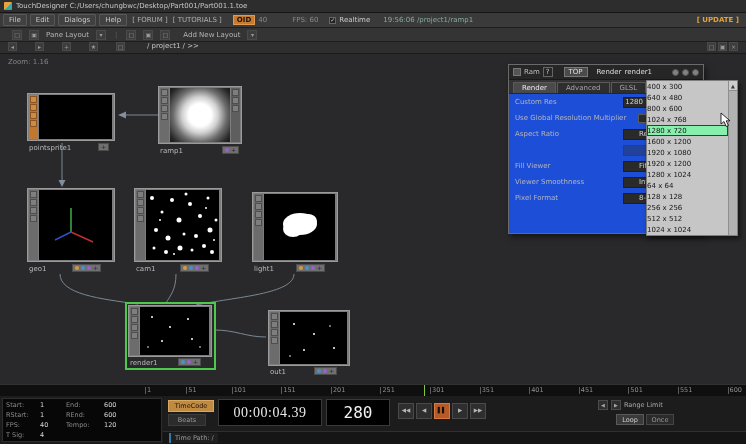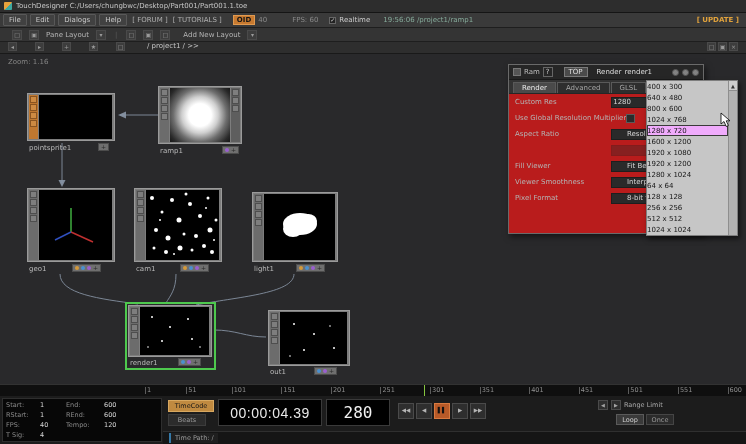--- a/index.html
+++ b/index.html
@@ -37,65 +37,65 @@
   .nviewer{position:absolute;left:11px;top:1px;bottom:1px;right:2px;background:#000;overflow:hidden}
   .nviewer.has-right{right:11px}
   .ramp-grad{width:100%;height:100%;background:radial-gradient(circle at 50% 50%,#ffffff 0 28%,#cfcfcf 45%,#6e6e6e 66%,#2a2a2a 88%,#161616 100%)}
   .nlabel{position:absolute;font-size:7px;color:#b9b9b9;z-index:3}
   .nflags{position:absolute;display:flex;align-items:center;gap:2px;z-index:3;background:#6f6f6f;border:1px solid #4c4c4c;padding:0 2px;height:8px}
   .dot{width:4px;height:4px;border-radius:50%}
   .flag-plus{font-size:6px;color:#2a2a2a;line-height:1}
   .sel-ring{position:absolute;border:2px solid #4ec94e;z-index:2}
 
   
-  .pdialog{position:absolute;left:508px;top:64px;width:196px;height:170px;background:#b91c1c;border:1px solid #6a6a6a;box-shadow:2px 3px 6px rgba(0,0,0,.5);z-index:5;font-size:7px}
+  .pdialog{position:absolute;left:508px;top:64px;width:196px;height:170px;background:#1d4ed8;border:1px solid #6a6a6a;box-shadow:2px 3px 6px rgba(0,0,0,.5);z-index:5;font-size:7px}
   .phead{height:15px;background:#262626;border-bottom:1px solid #191919;display:flex;align-items:center;gap:3px;padding:0 4px;color:#bdbdbd}
   .phead .sq{width:8px;height:8px;background:#555;border:1px solid #777}
   .phead .hq{border:1px solid #666;padding:0 2px;color:#ccc}
   .fam-badge{background:#4a4a4a;border:1px solid #7a7a7a;color:#e2e2e2;padding:0 4px;margin-left:8px}
   .phead .circ{width:7px;height:7px;border-radius:50%;background:#828282;border:1px solid #555}
   .phead .right-icons{margin-left:auto;display:flex;gap:3px}
   .ptabs{height:14px;background:#333;border-bottom:1px solid #262626;display:flex;align-items:flex-end;padding:0 4px;gap:1px}
   .ptab{border:1px solid #5a5a5a;border-bottom:none;background:#2e2e2e;color:#a5a5a5;padding:1px 8px}
   .ptab.active{background:#4a4a4a;color:#eaeaea}
-  .prow{height:16px;display:flex;align-items:center;padding:0 6px;gap:0}
+  .prow{height:16px;display:flex;align-items:center;padding:0 6px;gap:12px}
   .plabel{flex:0 0 96px;color:#b5b5b5;white-space:nowrap}
   .plabel.wide{flex-basis:auto}
   .pfield{background:#2a2a2a;border:1px solid #1e1e1e;color:#d6d6d6;height:11px;display:inline-flex;align-items:center;padding:0 15px;white-space:nowrap}
   .pfield.num{width:36px;justify-content:flex-end}
   .pcheck{width:9px;height:9px;background:#2a2a2a;border:1px solid #5a5a5a}
   .pmenu-btn{margin-left:auto;width:11px;height:11px;border:1px solid #5a5a5a;background:#343434;color:#bbb;display:inline-flex;align-items:center;justify-content:center;font-size:6px}
   .prow.dim{opacity:.35}
 
   
   .res-menu{position:absolute;left:646px;top:80px;width:92px;background:#c6c6c6;border:1px solid #7e7e7e;box-shadow:2px 3px 5px rgba(0,0,0,.55);z-index:6;font-size:7px;color:#161616}
   .res-opts{margin-right:9px}
   .res-opt{height:11px;display:flex;align-items:center;white-space:nowrap}
-  .res-opt.sel{background:#f0abfc;outline:1px solid #3a3a3a;outline-offset:-1px}
+  .res-opt.sel{background:#86efac;outline:1px solid #3a3a3a;outline-offset:-1px}
   .res-scroll{position:absolute;right:0;top:0;bottom:0;width:9px;background:#b2b2b2;border-left:1px solid #8e8e8e}
   .res-up{height:10px;background:#cdcdcd;border-bottom:1px solid #8e8e8e;display:flex;align-items:center;justify-content:center;font-size:5px;color:#333}
 
   
   .cursor{position:absolute;left:720px;top:112px;z-index:9;pointer-events:none}
 
   
   .ruler{position:absolute;left:0;top:384px;width:746px;height:12px;background:#0f0f0f;border-top:1px solid #323232;z-index:4}
   .ruler-ticks{position:absolute;left:145px;right:4px;top:0;bottom:0;display:flex;justify-content:space-between;align-items:center}
   .tick{border-left:1px solid #5c5c5c;padding-left:1px;font-size:6.5px;color:#8f8f8f;line-height:1}
   .playhead{position:absolute;left:424px;top:0;width:1px;height:12px;background:#86c540}
   .transport{position:absolute;left:0;top:396px;width:746px;height:48px;background:#1c1c1c;z-index:4}
   .tinfo{position:absolute;left:2px;top:2px;width:160px;height:44px;background:#070707;border:1px solid #2e2e2e;padding:2px 3px;display:flex;flex-direction:column;justify-content:space-between;font-size:6.5px}
   .tinfo-row{display:flex}
   .tinfo-row .tl{width:34px;color:#8a8a8a}
   .tinfo-row .tv{width:26px;color:#dadada}
   .tinfo-row .tl2{width:38px;color:#8a8a8a}
   .tinfo-row .tv2{flex:1;color:#dadada}
   .tc-btn{position:absolute;left:168px;top:4px;width:46px;height:12px;background:#c08a40;border:1px solid #d8a860;color:#161616;font-size:6.5px;display:flex;align-items:center;justify-content:center}
   .beats-btn{position:absolute;left:168px;top:18px;width:38px;height:12px;background:#2c2c2c;border:1px solid #3c3c3c;color:#9a9a9a;font-size:6.5px;display:flex;align-items:center;justify-content:center}
-  .clock-box{position:absolute;left:218px;top:3px;width:104px;height:27px;background:#000;border:1px solid #3a3a3a;display:flex;align-items:center;justify-content:center;font-family:Liberation Sans, sans-serif;font-size:14px;color:#e9e9e9;letter-spacing:.5px}
+  .clock-box{position:absolute;left:218px;top:3px;width:104px;height:27px;background:#000;border:1px solid #3a3a3a;display:flex;align-items:center;justify-content:center;font-family:Liberation Serif, serif;font-size:14px;color:#e9e9e9;letter-spacing:.5px}
   .frame-box{position:absolute;left:326px;top:3px;width:64px;height:27px;background:#000;border:1px solid #3a3a3a;display:flex;align-items:center;justify-content:center;font-family:"DejaVu Sans Mono",monospace;font-size:16px;color:#f2f2f2}
   .tbtns{position:absolute;left:398px;top:7px;display:flex;gap:2px}
   .tbtn{width:16px;height:16px;background:#2e2e2e;border:1px solid #4a4a4a;color:#b5b5b5;font-size:5.5px;display:flex;align-items:center;justify-content:center;line-height:1}
   .tbtn.hot{background:#b85a28;border-color:#d87a40;color:#111}
   .range-row{position:absolute;left:598px;top:4px;display:flex;align-items:center;gap:3px;font-size:6.5px;color:#aaa}
   .mini-btn{width:10px;height:10px;background:#2e2e2e;border:1px solid #4a4a4a;color:#a5a5a5;font-size:5px;display:inline-flex;align-items:center;justify-content:center}
   .loop-btn{position:absolute;left:616px;top:18px;width:28px;height:11px;background:#3a3a3a;border:1px solid #5a5a5a;color:#cfcfcf;font-size:6.5px;display:flex;align-items:center;justify-content:center}
   .once-btn{position:absolute;left:646px;top:18px;width:28px;height:11px;background:#2b2b2b;border:1px solid #454545;color:#999;font-size:6.5px;display:flex;align-items:center;justify-content:center}
   .timepath-strip{position:absolute;left:163px;top:35px;width:590px;height:13px;background:#151515;border-top:1px solid #2f2f2f;display:flex;align-items:center}
   .timepath-tab{margin-left:6px;border-left:2px solid #3579a8;padding:0 4px;color:#9a9a9a;font-size:6.5px;background:#1f1f1f;height:10px;display:flex;align-items:center}

